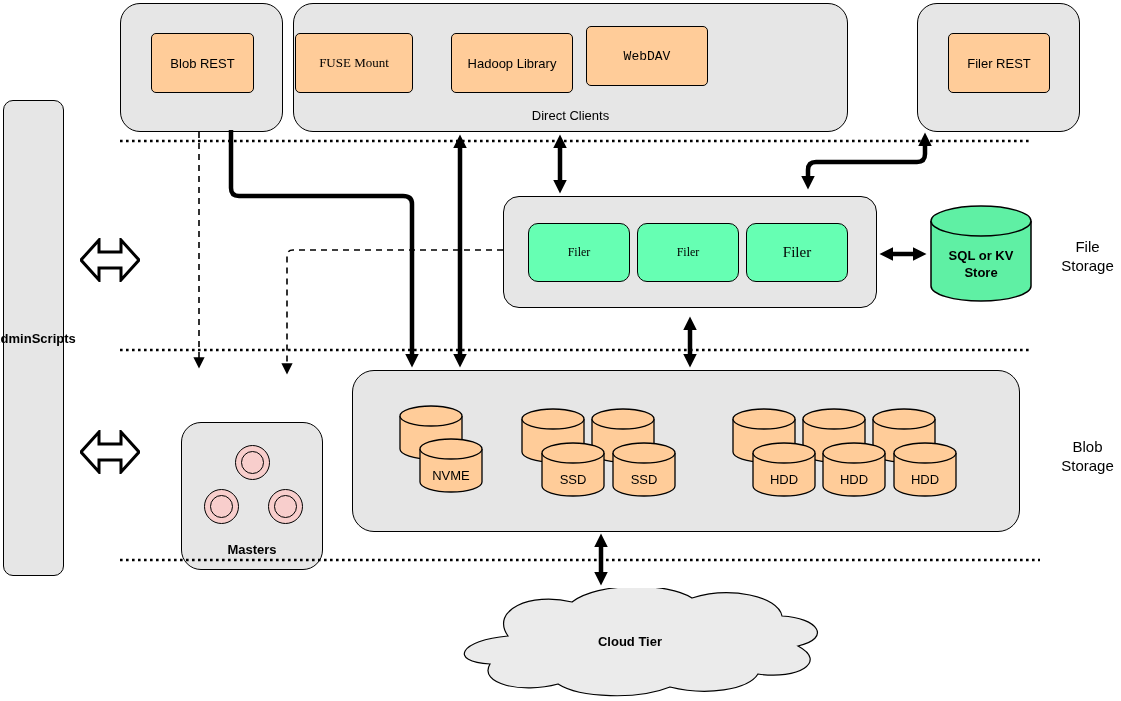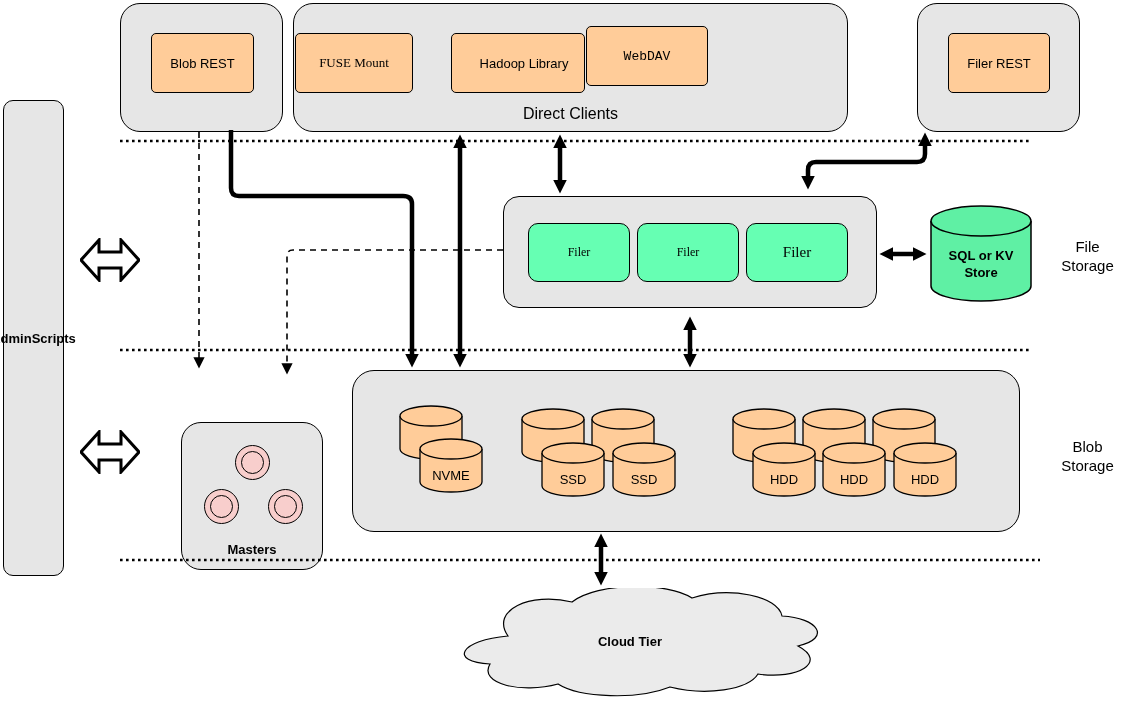--- a/index.html
+++ b/index.html
@@ -5,21 +5,21 @@
   html,body{margin:0;padding:0;background:#ffffff;}
   #canvas{position:relative;width:1121px;height:701px;background:#ffffff;overflow:hidden;
           font-family:"Liberation Sans",sans-serif;color:#000;}
   .abs{position:absolute;}
   .group{background:#E6E6E6;border:1px solid #000;border-radius:20px;}
   .node{background:#FFCC99;border:1px solid #000;border-radius:5px;
         display:flex;align-items:center;justify-content:center;font-size:13px;}
   .node-green{background:#66FFB3;border:1px solid #000;border-radius:10px;
         display:flex;align-items:center;justify-content:center;font-size:12px;font-family:Liberation Serif, serif;}
   .node-green.big{font-size:15px;}
-  .grouplabel{position:absolute;left:0;right:0;bottom:8px;text-align:center;font-size:16px;}
+  .grouplabel{position:absolute;left:0;right:0;bottom:8px;text-align:center;font-size:13px;}
   .sectionlabel{font-size:15px;line-height:19px;text-align:center;}
   .boldlabel{font-weight:bold;font-size:13px;text-align:center;}
   .mastercircle{position:absolute;width:33px;height:33px;border-radius:50%;
         background:#F8CECC;border:1.5px solid #000;}
   .mastercircle .ring{position:absolute;left:50%;top:50%;width:21px;height:21px;margin:-11.5px 0 0 -11.5px;
         border:1.5px solid #000;border-radius:50%;background:transparent;}
   svg{display:block;}
   #overlay{position:absolute;left:0;top:0;pointer-events:none;}
   .cyl-label{font-size:13px;font-family:"Liberation Sans",sans-serif;}
 </style>
@@ -33,21 +33,21 @@
     <div class="boldlabel">Admin</div>
     <div class="boldlabel">Scripts</div>
   </div>
 
   <div class="abs group" style="left:120px;top:3px;width:161px;height:127px;">
     <div class="abs node" style="left:30px;top:29px;width:101px;height:58px;">Blob REST</div>
   </div>
 
   <div class="abs group" style="left:293px;top:3px;width:553px;height:127px;">
     <div class="abs node" style="left:1px;top:29px;width:116px;height:58px;font-family:Liberation Serif, serif;">FUSE Mount</div>
-    <div class="abs node" style="left:157px;top:29px;width:120px;height:58px;padding-left:12px;">Hadoop Library</div>
+    <div class="abs node" style="left:157px;top:29px;width:120px;height:58px;">Hadoop Library</div>
     <div class="abs node" style="left:292px;top:22px;width:120px;height:58px;font-family:Liberation Mono, monospace;">WebDAV</div>
     <div class="grouplabel">Direct Clients</div>
   </div>
 
   <div class="abs group" style="left:893px;top:3px;width:161px;height:127px;margin-left:24px;">
     <div class="abs node" style="left:30px;top:29px;width:100px;height:58px;">Filer REST</div>
   </div>
 
   <div class="abs group" style="left:503px;top:196px;width:372px;height:110px;border-radius:16px;">
     <div class="abs node-green" style="left:24px;top:26px;width:100px;height:57px;">Filer</div>

